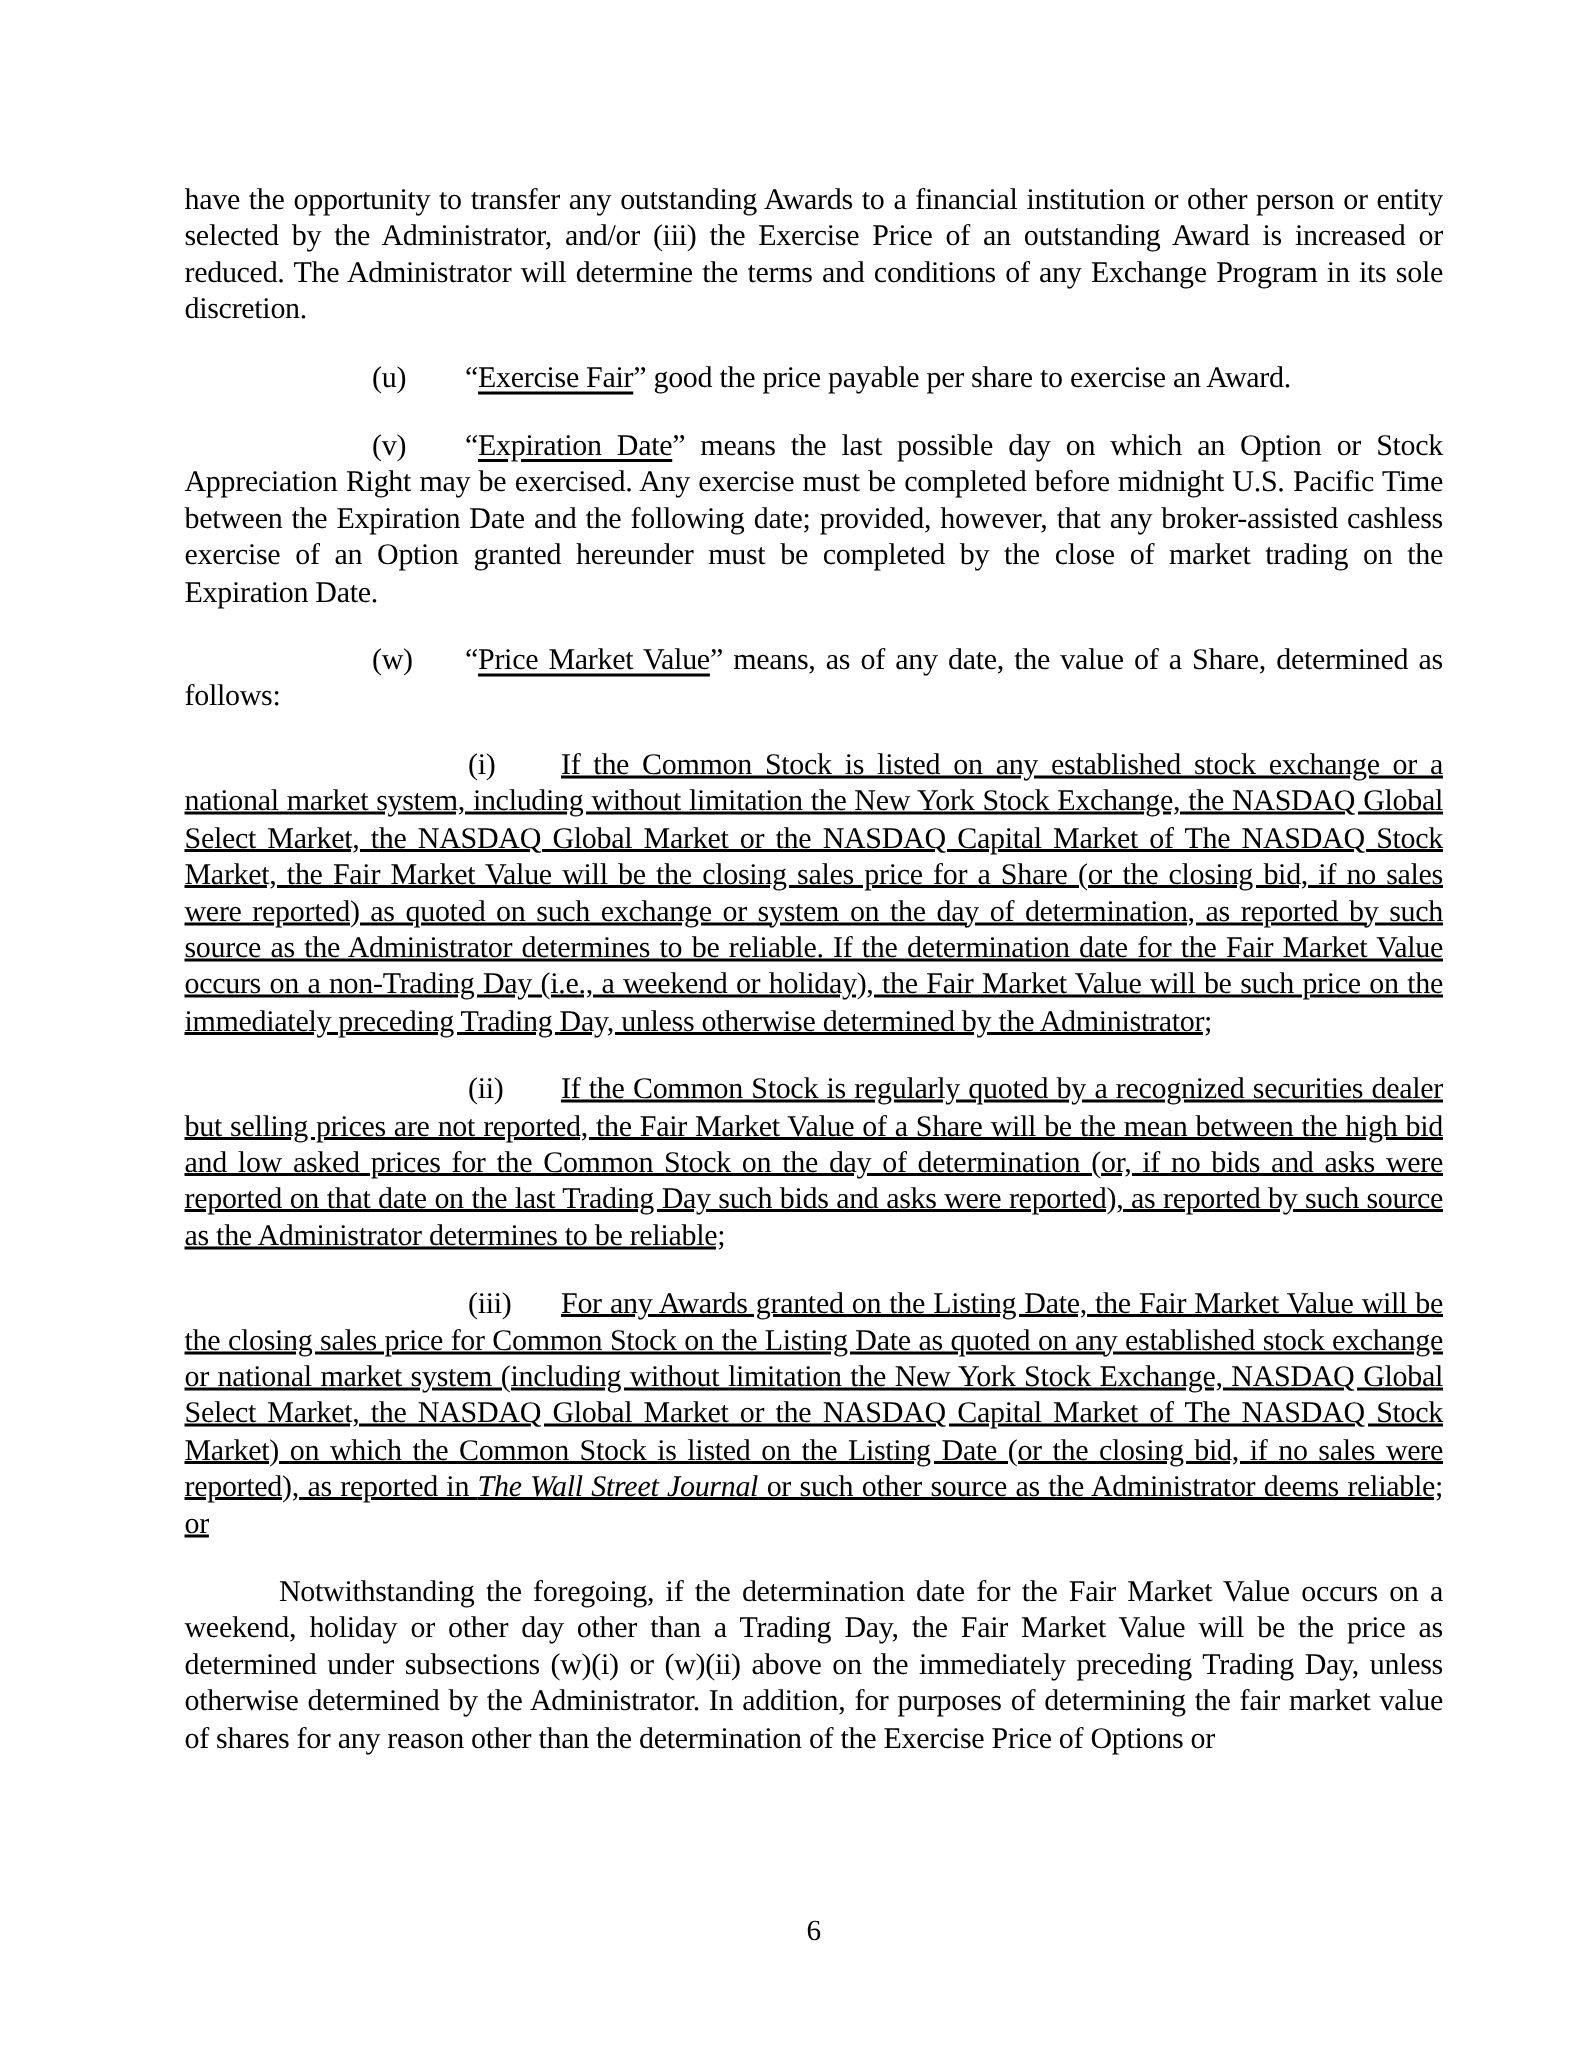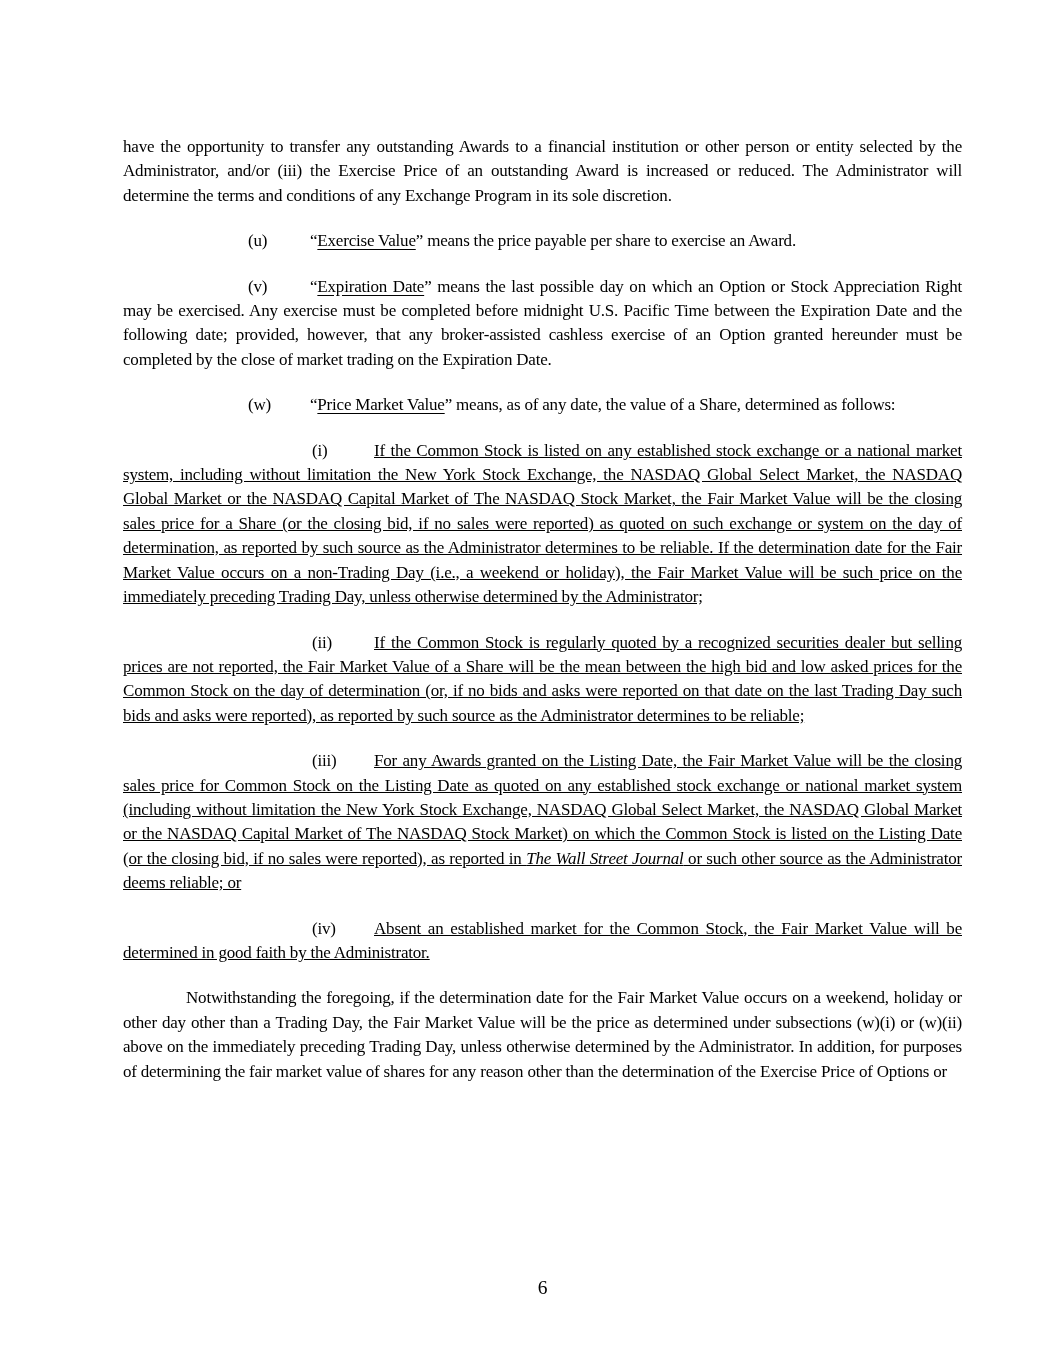--- a/index.html
+++ b/index.html
@@ -16,25 +16,25 @@
     font-family: "Liberation Serif", "DejaVu Serif", serif;
     overflow: hidden;
   }
   .content {
     position: absolute;
     left: 123px;
     top: 121px;
     width: 839px;
   }
   .para {
-    font-size: 17px;
+    font-size: 20px;
     line-height: 24.4px;
     letter-spacing: -0.2px;
     text-align: justify;
-    margin: 14px 0 21px 0;
+    margin: 0 0 21px 0;
   }
   .indent-none { text-indent: 0; }
   .indent-std  { text-indent: 63px; }
   .indent-1    { text-indent: 125px; }
   .indent-2    { text-indent: 189px; text-decoration: underline; }
   .label {
     display: inline-block;
     width: 62px;
     text-indent: 0;
   }
@@ -49,25 +49,24 @@
     font-size: 19.5px;
     line-height: 24.4px;
   }
 </style>
 </head>
 <body>
 
 <div class="page">
   <div class="content">
       <p class="para indent-none"><span>have the opportunity to transfer any outstanding Awards to a financial institution or other person or entity selected by the Administrator, and/or (iii) the Exercise Price of an outstanding Award is increased or reduced. The Administrator will determine the terms and conditions of any Exchange Program in its sole discretion.</span></p>
-      <p class="para indent-1"><span class="label">(u)</span><span>“</span><span class="u">Exercise Value</span><span>” means the price payable per share to exercise an Award.</span></p>
+      <p class="para indent-1"><span class="label">(u)</span><span>“</span><span class="u">Exercise Fair</span><span>” good the price payable per share to exercise an Award.</span></p>
       <p class="para indent-1"><span class="label">(v)</span><span>“</span><span class="u">Expiration Date</span><span>” means the last possible day on which an Option or Stock Appreciation Right may be exercised. Any exercise must be completed before midnight U.S. Pacific Time between the Expiration Date and the following date; provided, however, that any broker-assisted cashless exercise of an Option granted hereunder must be completed by the close of market trading on the Expiration Date.</span></p>
       <p class="para indent-1"><span class="label">(w)</span><span>“</span><span class="u">Price Market Value</span><span>” means, as of any date, the value of a Share, determined as follows:</span></p>
       <p class="para indent-2"><span class="label">(i)</span><span>If the Common Stock is listed on any established stock exchange or a national market system, including without limitation the New York Stock Exchange, the NASDAQ Global Select Market, the NASDAQ Global Market or the NASDAQ Capital Market of The NASDAQ Stock Market, the Fair Market Value will be the closing sales price for a Share (or the closing bid, if no sales were reported) as quoted on such exchange or system on the day of determination, as reported by such source as the Administrator determines to be reliable. If the determination date for the Fair Market Value occurs on a non-Trading Day (i.e., a weekend or holiday), the Fair Market Value will be such price on the immediately preceding Trading Day, unless otherwise determined by the Administrator;</span></p>
       <p class="para indent-2"><span class="label">(ii)</span><span>If the Common Stock is regularly quoted by a recognized securities dealer but selling prices are not reported, the Fair Market Value of a Share will be the mean between the high bid and low asked prices for the Common Stock on the day of determination (or, if no bids and asks were reported on that date on the last Trading Day such bids and asks were reported), as reported by such source as the Administrator determines to be reliable;</span></p>
       <p class="para indent-2"><span class="label">(iii)</span><span>For any Awards granted on the Listing Date, the Fair Market Value will be the closing sales price for Common Stock on the Listing Date as quoted on any established stock exchange or national market system (including without limitation the New York Stock Exchange, NASDAQ Global Select Market, the NASDAQ Global Market or the NASDAQ Capital Market of The NASDAQ Stock Market) on which the Common Stock is listed on the Listing Date (or the closing bid, if no sales were reported), as reported in </span><span class="i">The Wall Street Journal</span><span> or such other source as the Administrator deems reliable; or</span></p>
-      <p class="para indent-2"><span class="label">(iv)</span><span>Absent an established market for the Common Stock, the Fair Market Value will be determined in good faith by the Administrator.</span></p>
       <p class="para indent-std"><span>Notwithstanding the foregoing, if the determination date for the Fair Market Value occurs on a weekend, holiday or other day other than a Trading Day, the Fair Market Value will be the price as determined under subsections (w)(i) or (w)(ii) above on the immediately preceding Trading Day, unless otherwise determined by the Administrator. In addition, for purposes of determining the fair market value of shares for any reason other than the determination of the Exercise Price of Options or</span></p>
     </div>
   <div class="footer">
     <span>6</span>
   </div>
 </div>
 
 </body></html>

